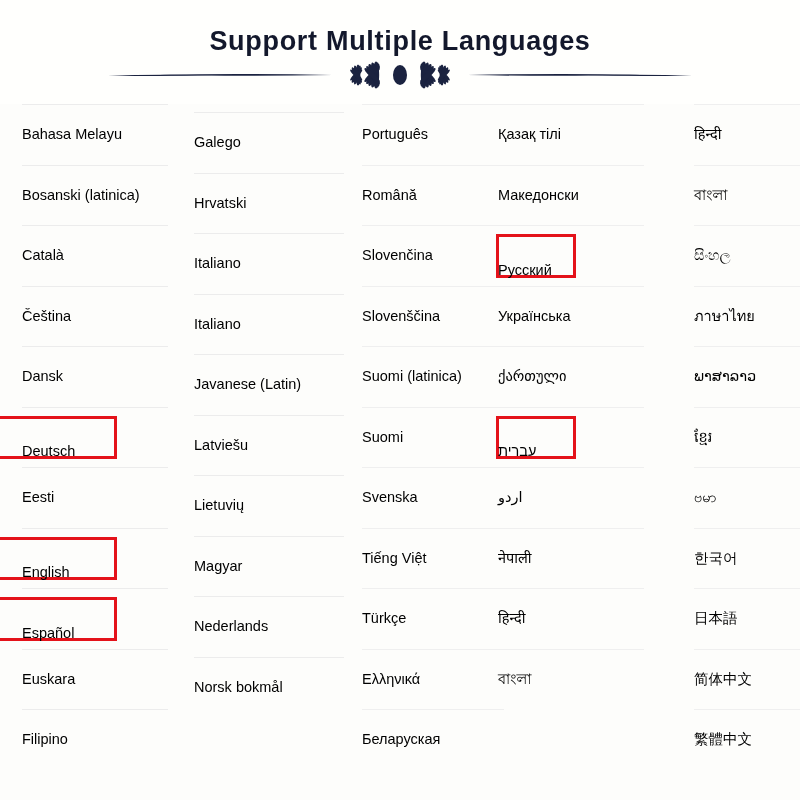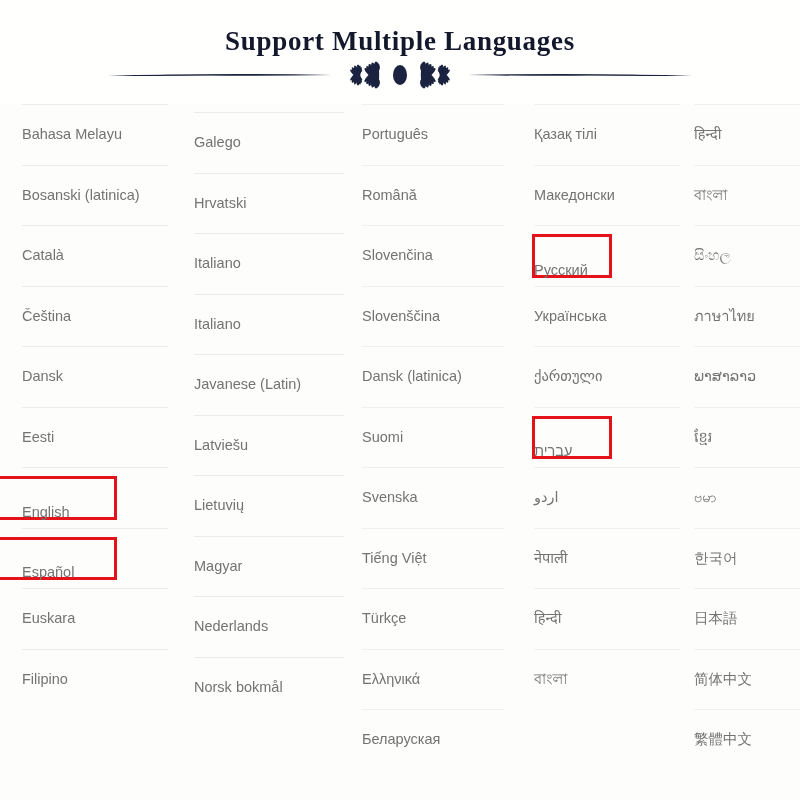--- a/index.html
+++ b/index.html
@@ -22,21 +22,21 @@
     background:#fffffd;
   }
   .page-title {
     position:absolute;
     top:26px; left:0; width:800px;
     text-align:center;
     font-size:27px;
     font-weight:bold;
     letter-spacing:0.7px;
     color:#13182c;
-    font-family:Liberation Serif, serif;
+    font-family:Liberation Sans, sans-serif;
     white-space:nowrap;
   }
   .divider-ornament {
     position:absolute;
     top:58px; left:100px;
     width:600px; height:34px;
   }
 
   
   .lang-grid {
@@ -45,31 +45,31 @@
     width:800px; height:696px;
   }
   .lang-column {
     position:absolute;
     top:0;
     height:696px;
   }
   .lang-col-1 { left:0px;   width:168px; padding-left:22px; }
   .lang-col-2 { left:172px; width:172px; padding-left:22px; top:8px; }
   .lang-col-3 { left:348px; width:156px; padding-left:14px; }
-  .lang-col-4 { left:520px; width:160px; padding-left:14px;text-align:right; }
+  .lang-col-4 { left:484px; width:160px; padding-left:14px;text-align:right; }
   .lang-col-5 { left:672px; width:128px; padding-left:22px; }
 
   .lang-item {
     position:relative;
     height:60.5px;
     display:flex;
     align-items:center;
     border-top:1px solid #ececec;
     font-size:14.5px;
-    color:#737373;
+    color:#000000;
     font-family:"Liberation Sans","DejaVu Sans",sans-serif;
     white-space:nowrap;
   }
   .lang-col-3 .lang-item,
   .lang-col-4 .lang-item,
   .lang-col-5 .lang-item { border-top-color:#efefef; }
 
   .lang-item .label { display:inline-block; line-height:1.2; }
 
   
@@ -174,20 +174,23 @@
         </div>
         <div class="lang-item">
           <span class="label">Català</span>
         </div>
         <div class="lang-item">
           <span class="label">Čeština</span>
         </div>
         <div class="lang-item">
           <span class="label">Dansk</span>
         </div>
+        <div class="lang-item highlight">
+          <span class="label">Deutsch</span>
+        </div>
         <div class="lang-item">
           <span class="label">Eesti</span>
         </div>
         <div class="lang-item highlight">
           <span class="label">English</span>
         </div>
         <div class="lang-item highlight">
           <span class="label">Español</span>
         </div>
         <div class="lang-item">
@@ -236,21 +239,21 @@
         <div class="lang-item">
           <span class="label">Română</span>
         </div>
         <div class="lang-item">
           <span class="label">Slovenčina</span>
         </div>
         <div class="lang-item">
           <span class="label">Slovenščina</span>
         </div>
         <div class="lang-item">
-          <span class="label">Dansk (latinica)</span>
+          <span class="label">Suomi (latinica)</span>
         </div>
         <div class="lang-item">
           <span class="label">Suomi</span>
         </div>
         <div class="lang-item">
           <span class="label">Svenska</span>
         </div>
         <div class="lang-item">
           <span class="label">Tiếng Việt</span>
         </div>

